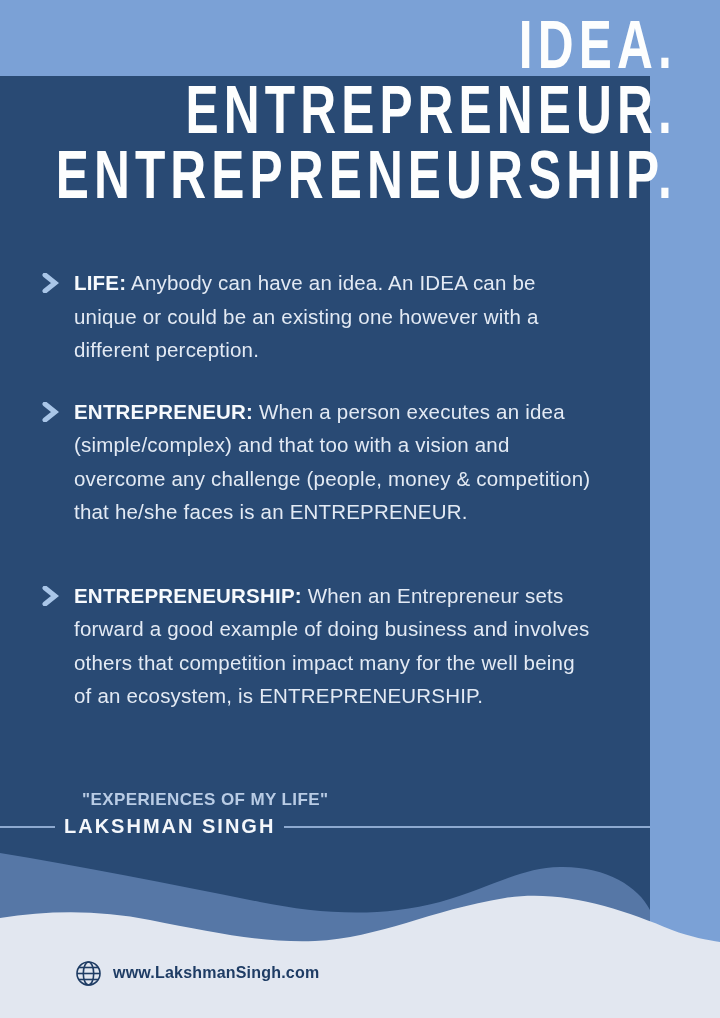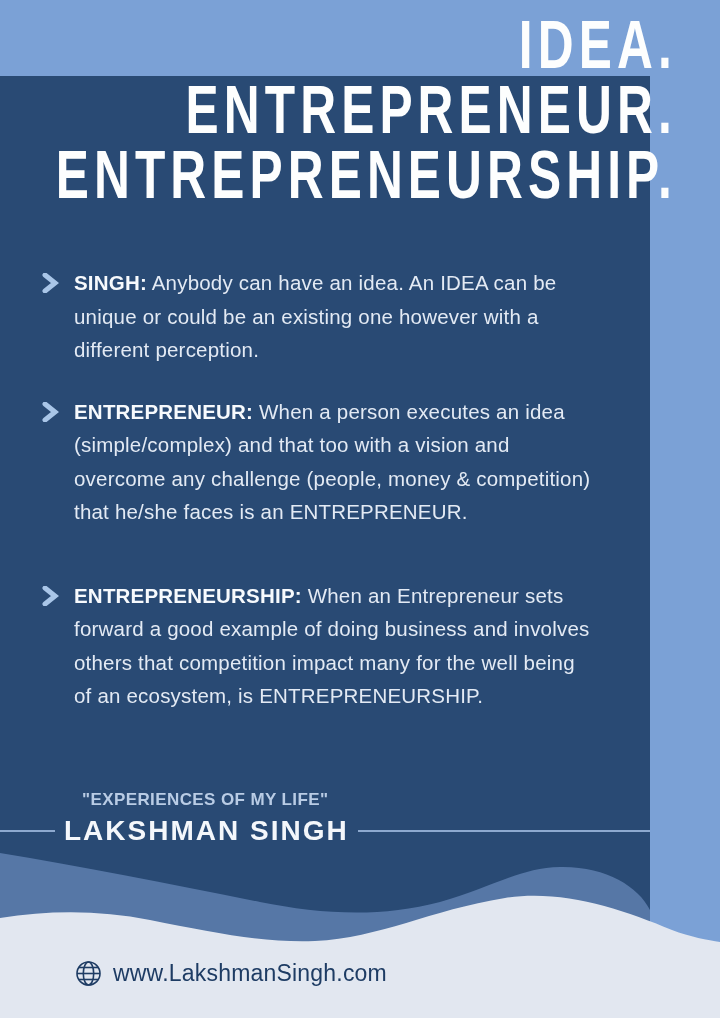--- a/index.html
+++ b/index.html
@@ -78,21 +78,21 @@
     display: flex;
     align-items: center;
   }
   .rule {
     height: 2px;
     background: #8da9cf;
   }
   .rule-left { width: 55px; margin-right: 9px; }
   .rule-right { flex: 1; margin-left: 9px; }
   .quote-name {
-    font-size: 28px;
+    font-size: 20px;
     font-weight: 700;
     letter-spacing: 2px;
     color: #f4f7fb;
     white-space: nowrap;
   }
   
   .waves {
     position: absolute;
     left: 0; bottom: 0;
     width: 720px; height: 178px;
@@ -109,43 +109,44 @@
     color: #1e3c64;
   }
   .footer-group {
     display: flex;
     align-items: center;
     cursor: pointer;
   }
   .footer-group + .footer-group { margin-left: 33px; }
   .footer-icon { margin-right: 11px; display: block; }
   .footer-text {
-    font-size: 23px;
+    font-size: 16px;
     letter-spacing: 0.2px;
     color: #1e3c64;
+    font-weight: bold;
   }
 </style>
 </head>
 <body>
 
 <div class="dark-panel"></div>
 
 <div class="title-block">
   <div class="title-line">IDEA.</div>
   <div class="title-line">ENTREPRENEUR.</div>
   <div class="title-line">ENTREPRENEURSHIP.</div>
 </div>
 
 <div class="content">
 
   <div class="bullet-item gap1">
     <svg class="chevron" width="20" height="20" viewBox="0 0 20 20">
       <path d="M3 2 L13 10 L3 18" fill="none" stroke="#a9c6e8" stroke-width="5" stroke-linecap="round" stroke-linejoin="miter"></path>
     </svg>
-    <div class="bullet-text"><strong>SINGH:</strong><span> Anybody can have an idea. An IDEA can be unique or could be an existing one however with a different perception.</span></div>
+    <div class="bullet-text"><strong>LIFE:</strong><span> Anybody can have an idea. An IDEA can be unique or could be an existing one however with a different perception.</span></div>
   </div>
 
   <div class="bullet-item gap2">
     <svg class="chevron" width="20" height="20" viewBox="0 0 20 20">
       <path d="M3 2 L13 10 L3 18" fill="none" stroke="#a9c6e8" stroke-width="5" stroke-linecap="round" stroke-linejoin="miter"></path>
     </svg>
     <div class="bullet-text"><strong>ENTREPRENEUR:</strong><span> When a person executes an idea (simple/complex) and that too with a vision and overcome any challenge (people, money &amp; competition) that he/she faces is an ENTREPRENEUR.</span></div>
   </div>
 
   <div class="bullet-item">

